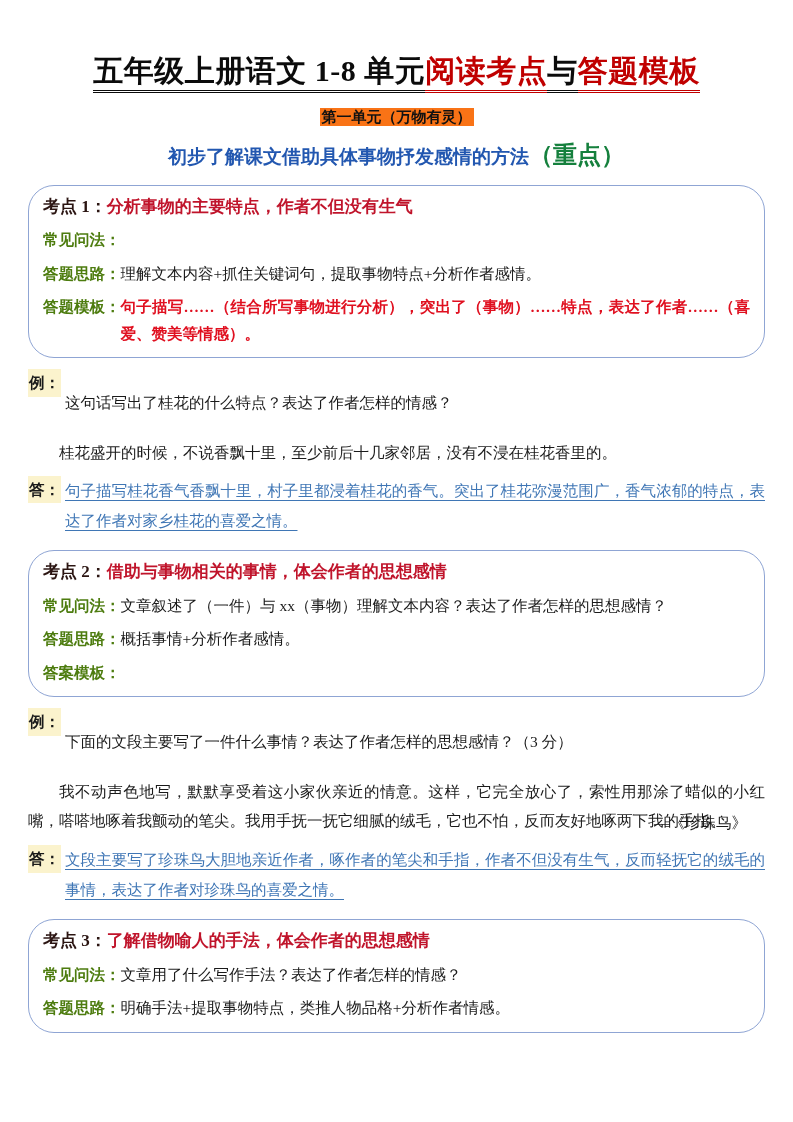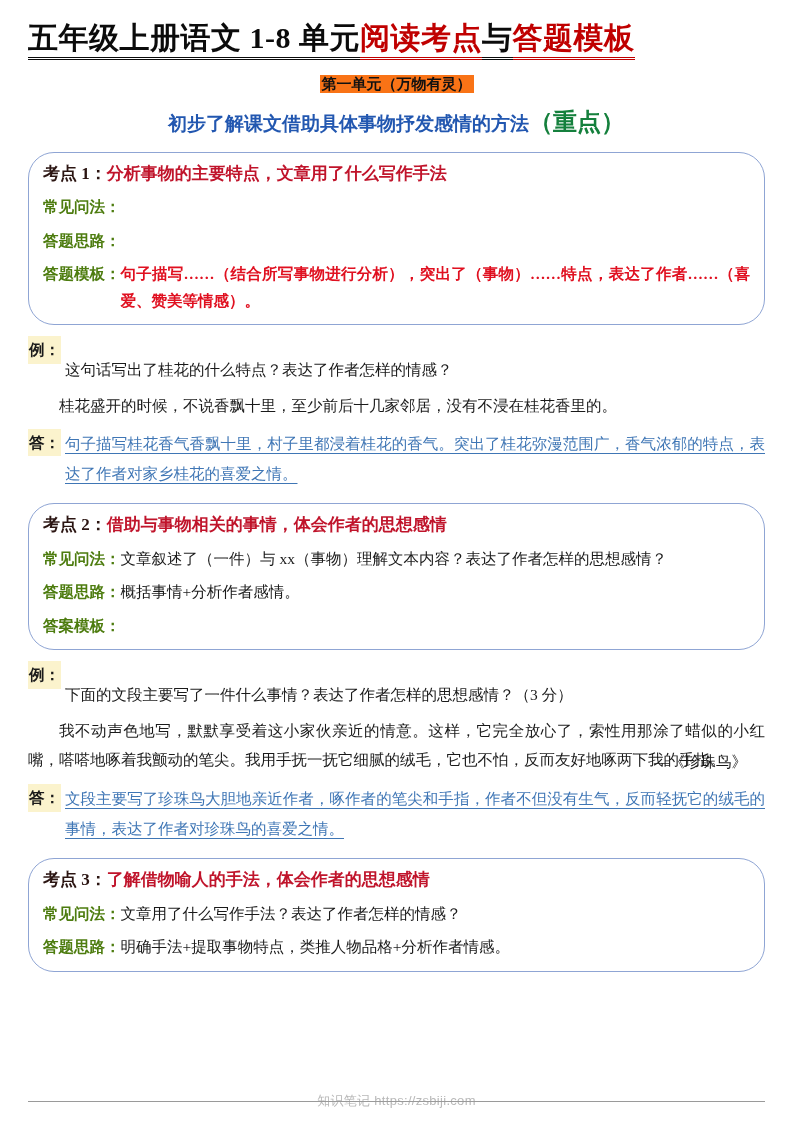--- a/index.html
+++ b/index.html
@@ -18,21 +18,22 @@
   .page {
     position: relative;
     width: 793px;
     height: 1122px;
     box-sizing: border-box;
     padding: 0 28px;
   }
 
   
   .title {
-    margin-top: 19px;
+    text-align: center;
+    margin-top: 52px;
     white-space: nowrap;
     line-height: 1.25;
   }
   .title span {
     font-size: 30px;
     font-weight: bold;
     letter-spacing: 0.5px;
     border-bottom: 3px double currentColor;
     padding-bottom: 3px;
   }
@@ -119,21 +120,21 @@
   .ex-tag {
     flex: 0 0 auto;
     font-weight: bold;
     color: #1a1a1a;
     background: #fbf3cd;
     padding: 0 1px;
     margin-right: 4px;
   }
   .ex-q-text { flex: 1 1 auto; margin-top: 20px; }
   .ex-passage {
-    margin-top: 8px;
+    margin-top: 22px;
     text-indent: 2em;
     text-align: justify;
     line-height: 1.85;
   }
   .src {
     display: block;
     text-align: right;
     margin-top: -26px;
     padding-right: 18px;
     position: relative;
@@ -184,27 +185,28 @@
   <div class="unit-line">
     <span class="hl">第一单元（万物有灵）</span>
   </div>
 
   <div class="focus-line">
     <span class="blue">初步了解课文借助具体事物抒发感情的方法</span><span class="redpar">（重点）</span>
   </div>
 
   <div class="kb">
     <div class="kb-head">
-      <span class="num">考点 1：</span><span class="txt">分析事物的主要特点，文章用了什么写作手法</span>
+      <span class="num">考点 1：</span><span class="txt">分析事物的主要特点，作者不但没有生气</span>
     </div>
     <div class="row">
       <span class="lab">常见问法：</span>
     </div>
     <div class="row">
       <span class="lab">答题思路：</span>
+      <span class="val">理解文本内容+抓住关键词句，提取事物特点+分析作者感情。</span>
     </div>
     <div class="row">
       <span class="lab">答题模板：</span>
       <span class="val red">句子描写……（结合所写事物进行分析），突出了（事物）……特点，表达了作者……（喜爱、赞美等情感）。</span>
     </div>
   </div>
 
   <div class="ex">
     <div class="ex-q">
       <span class="ex-tag">例：</span>

